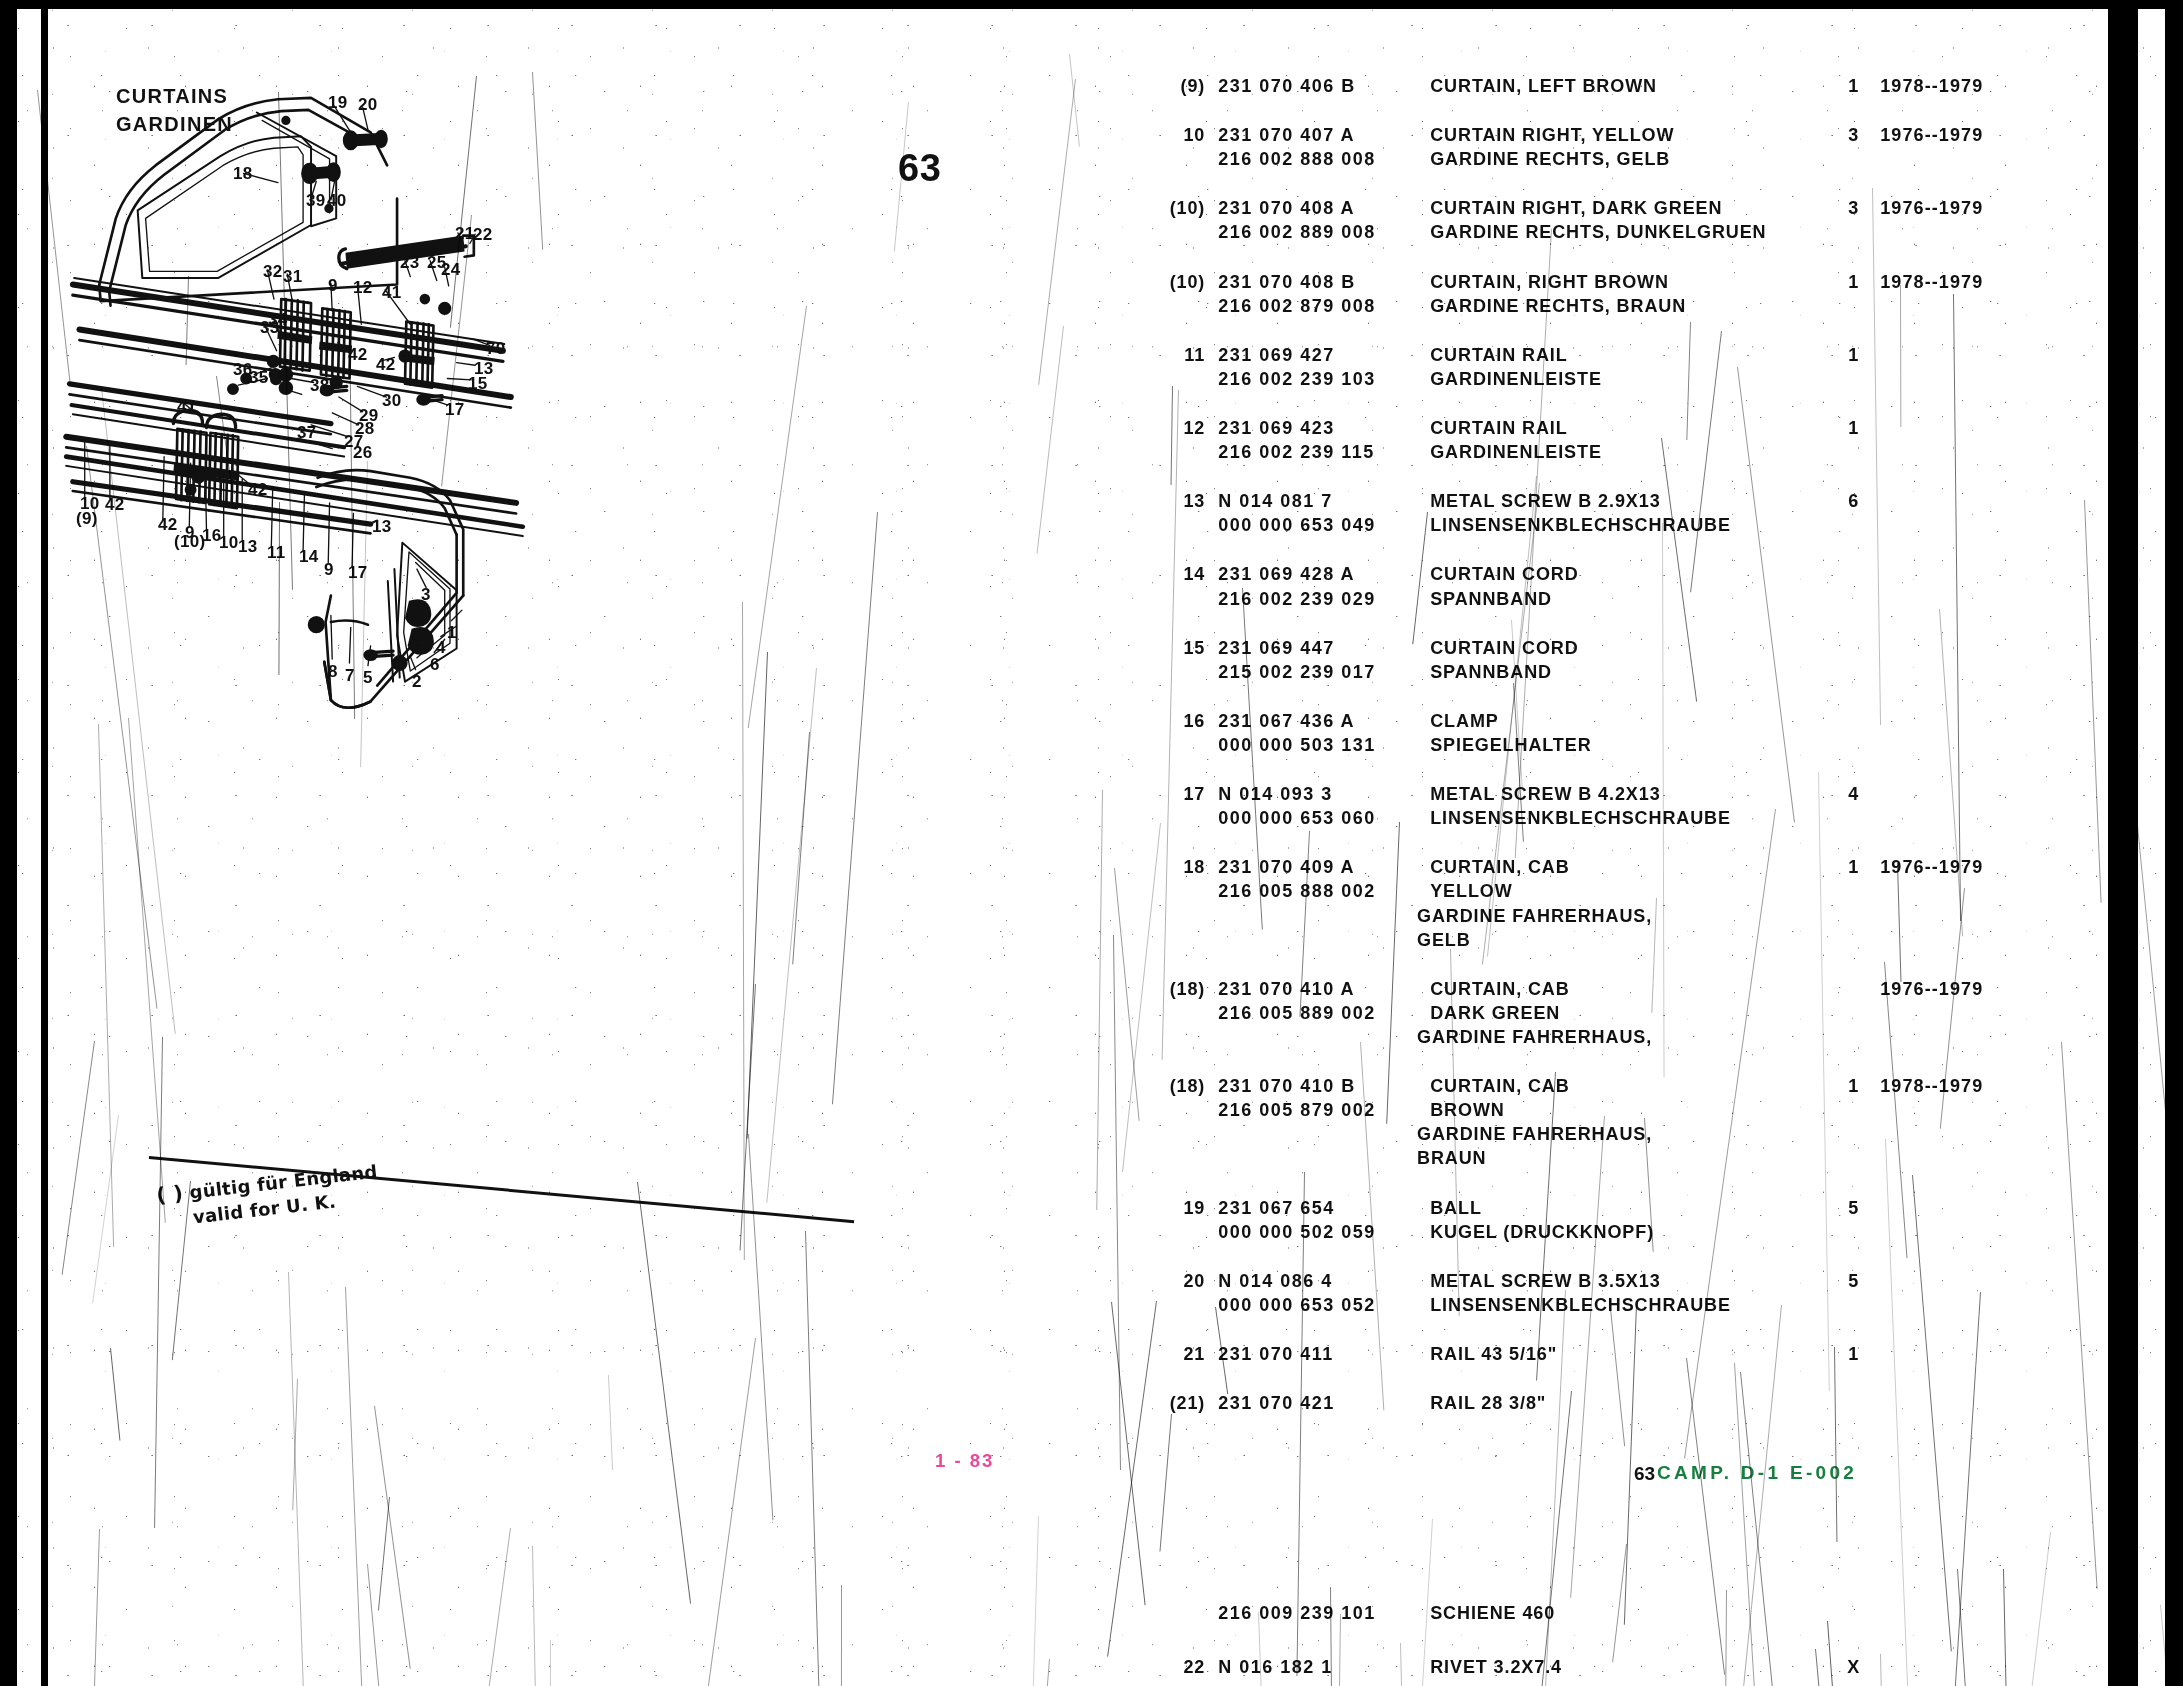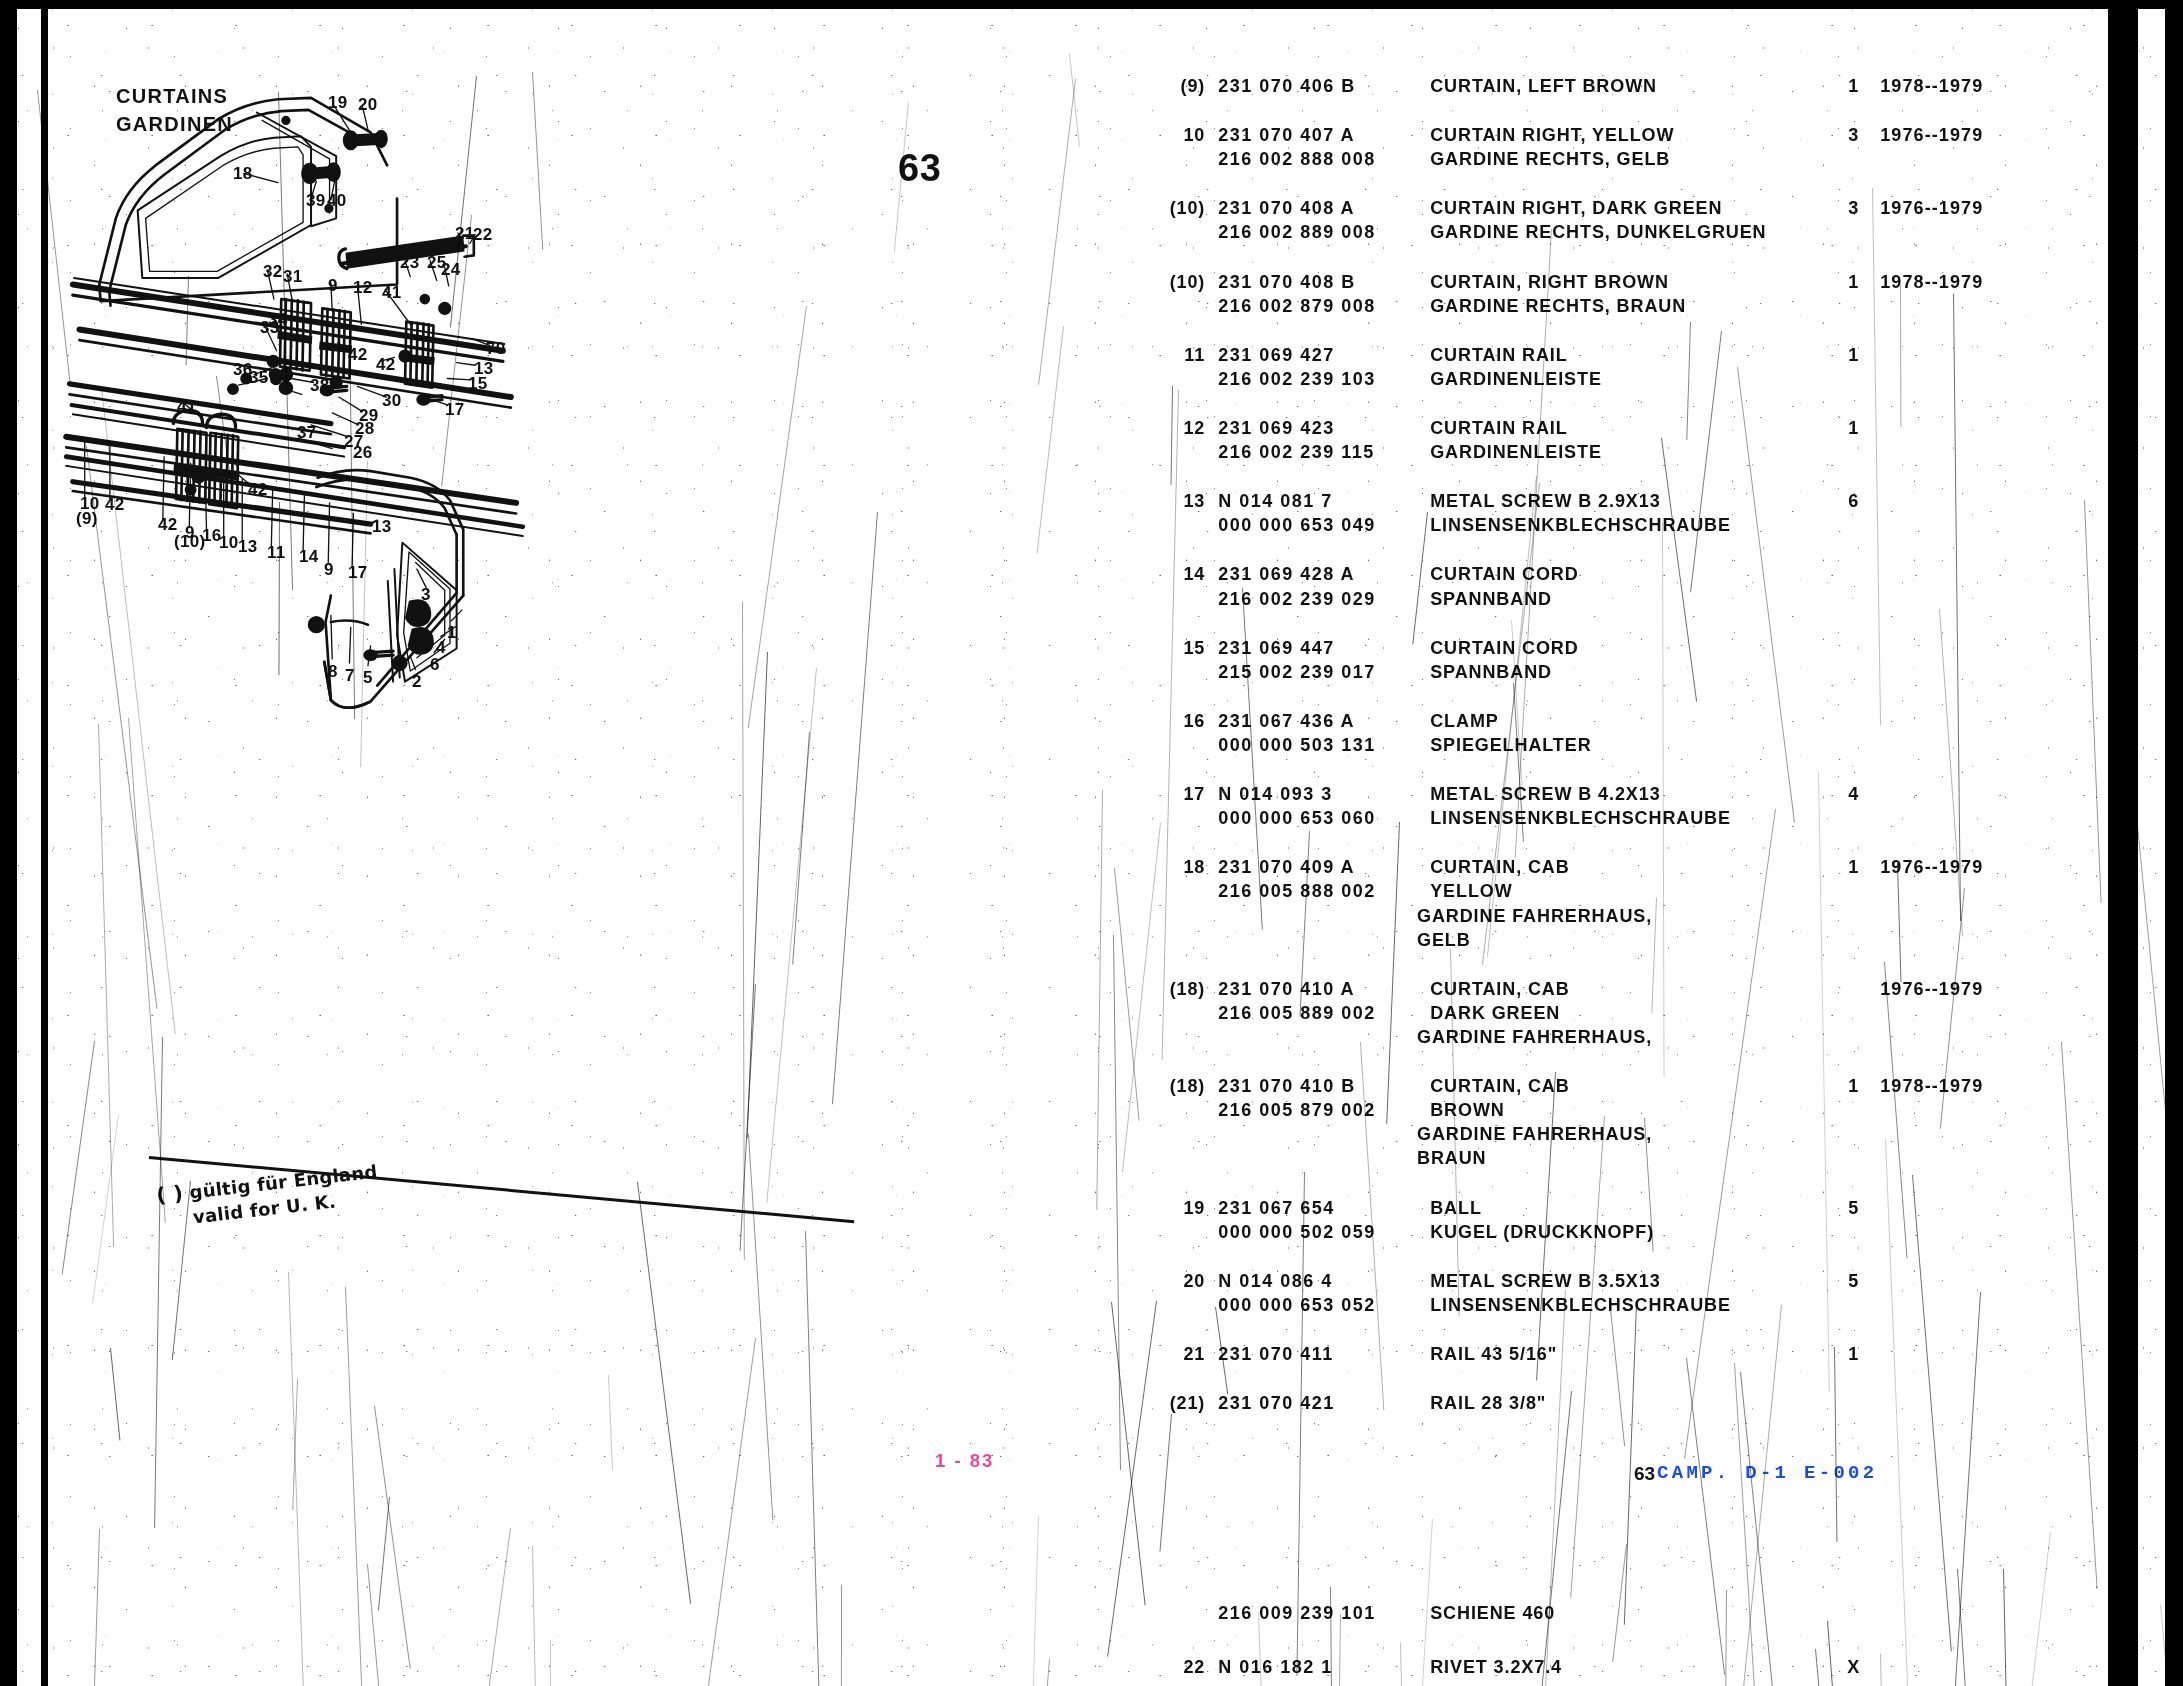--- a/index.html
+++ b/index.html
@@ -46,22 +46,22 @@
     font-weight:bold;font-size:20px;letter-spacing:1.3px;line-height:1.42;
     color:#111;
   }
   .page-number{
     position:absolute;left:898px;top:147px;
     font-family:"Liberation Sans",sans-serif;
     font-weight:bold;font-size:38px;color:#111;letter-spacing:0.7px;
   }
   .footer-code{
     position:absolute;left:1657px;top:1462px;
-    font-family:Liberation Mono, monospace;font-weight:bold;
-    font-size:19px;letter-spacing:3.3px;color:#1d4ed8;
+    font-family:Liberation Sans, sans-serif;font-weight:bold;
+    font-size:19px;letter-spacing:3.3px;color:#15803d;
   }
   .footer-page{
     position:absolute;left:1634px;top:1463px;
     font-family:"Liberation Sans",sans-serif;font-weight:bold;
     font-size:19px;color:#111;
   }
   .rev-stamp{
     position:absolute;left:935px;top:1450px;
     font-family:"Liberation Sans",sans-serif;font-weight:bold;
     font-size:18.5px;letter-spacing:2px;color:#ec4899;

